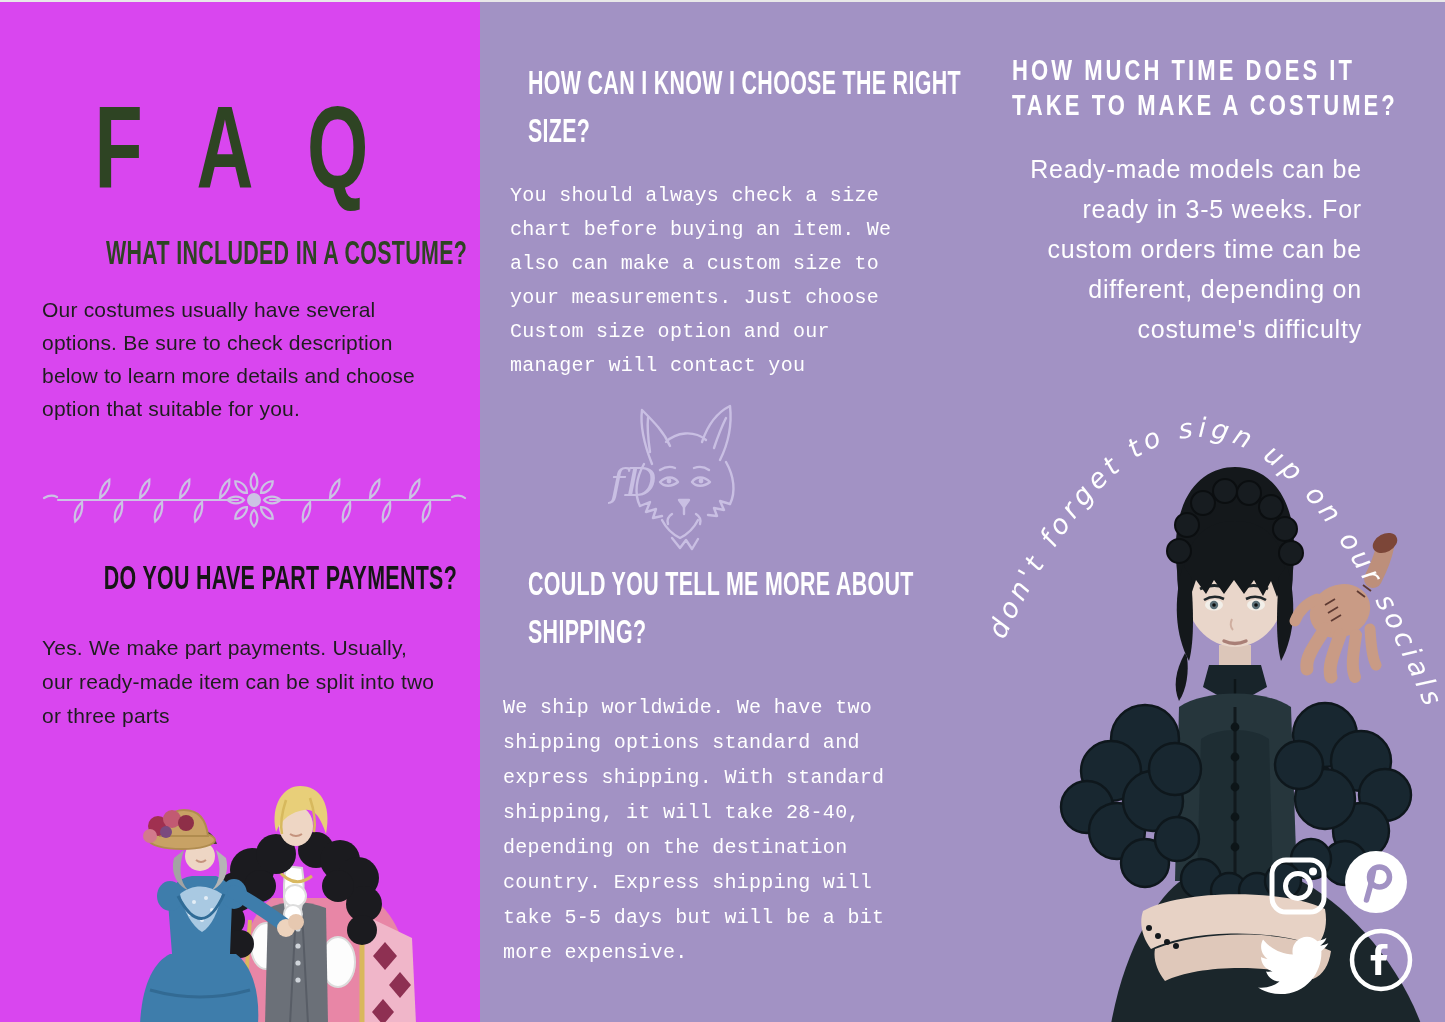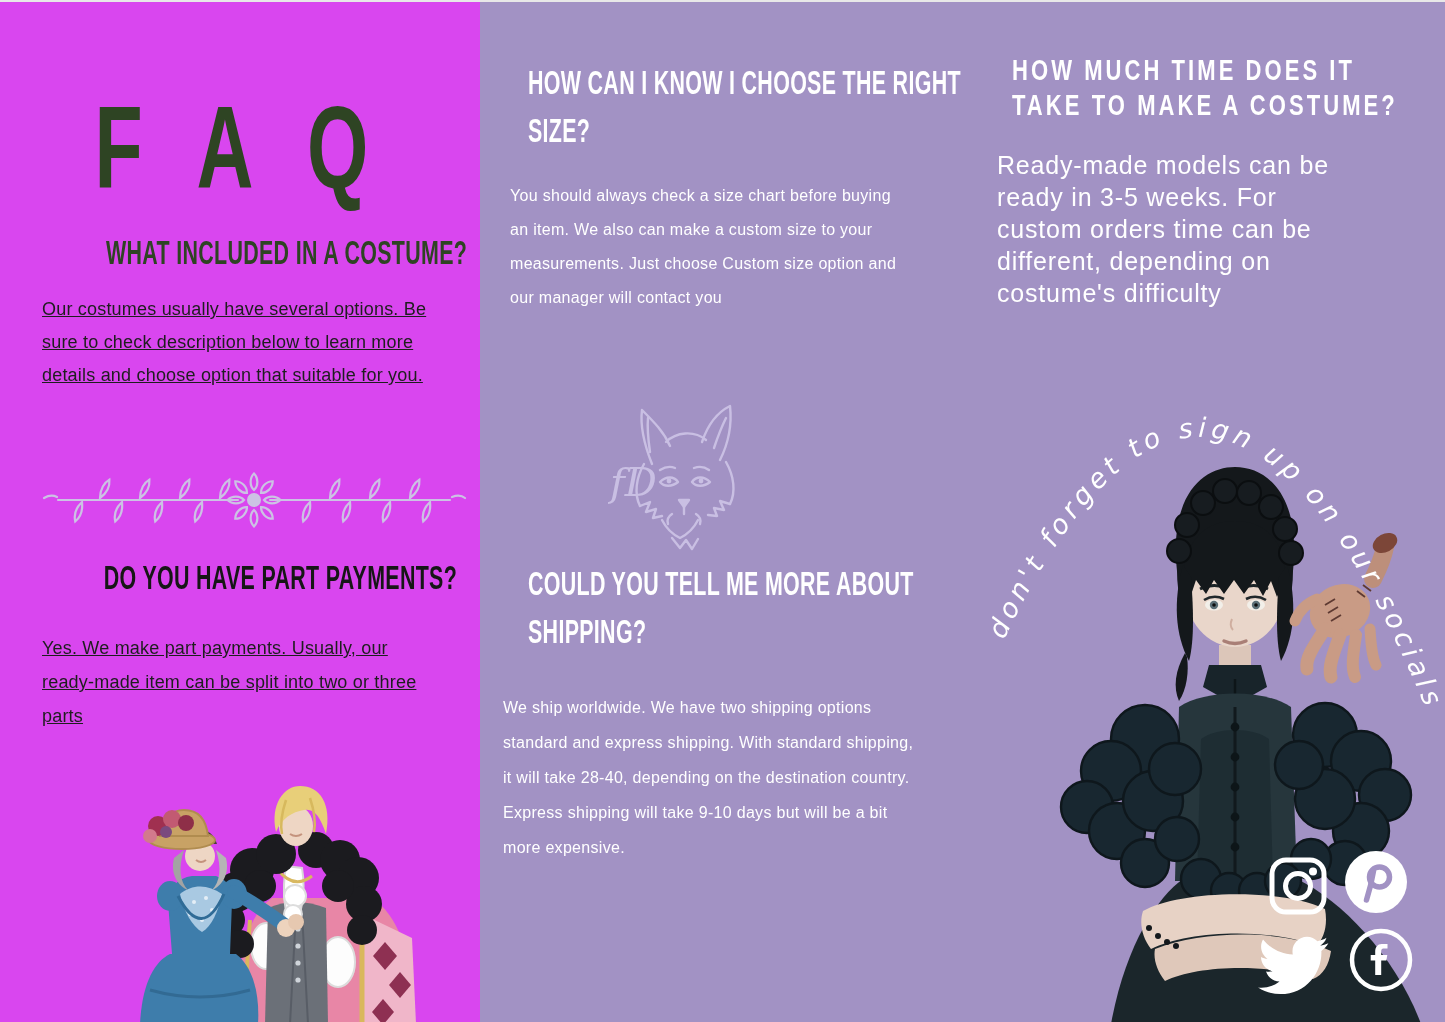--- a/index.html
+++ b/index.html
@@ -16,25 +16,25 @@
   .cond-left{transform-origin:left top;}
 
   .faq-title{left:0;top:88px;width:480px;text-align:center;color:#2e4423;}
   .faq-title .cond{font-size:116px;letter-spacing:0.22em;transform:scaleX(0.68);line-height:1;}
 
   .l-h{width:476px;left:0;text-align:right;}
   .l-h .cond{font-size:34px;letter-spacing:0.5px;line-height:1;}
   .green{color:#2e4423;}
   .ink{color:#161616;}
 
-  .body-copy{font-size:18px;line-height:33px;color:#1e1e1e;letter-spacing:0.2px;text-decoration:underline;}
+  .body-copy{font-size:21px;line-height:33px;color:#1e1e1e;letter-spacing:0.2px;}
   .body-copy-p2{line-height:34px;}
 
-  .w-copy{color:#ffffff;font-size:16px;line-height:34px;letter-spacing:0.3px;}
-  .r-copy{color:#ffffff;font-size:25px;line-height:32px;letter-spacing:0.8px;}
+  .w-copy{color:#ffffff;font-size:20px;line-height:34px;letter-spacing:0.3px;font-family:Liberation Mono, monospace;}
+  .r-copy{color:#ffffff;font-size:25px;line-height:40px;letter-spacing:0.8px;text-align:right;}
 
   .m-h{color:#ffffff;text-decoration:underline;}
   .m-h .line{height:48px;}
   .m-h .cond{font-size:34px;letter-spacing:0.5px;line-height:1;}
 
   .r-h{color:#ffffff;}
   .r-h .line{height:35px;}
   .r-h .cond{font-size:29px;letter-spacing:4px;transform:scaleX(0.76);line-height:1;}
 
   svg{display:block;}
@@ -215,21 +215,21 @@
       <path d="M88 114 q 6 4 4 10"></path>
     </g>
     <text x="2" y="96" font-size="40" font-style="italic" font-family="'DejaVu Serif', serif" fill="#c9bfe3">fD</text>
   </svg>
 
   <div class="abs m-h" style="left:528px;top:564px;">
     <div class="line"><span class="cond cond-left">COULD YOU TELL ME MORE ABOUT</span></div>
     <div class="line"><span class="cond cond-left">SHIPPING?</span></div>
   </div>
 
-  <div class="abs w-copy" style="left:503px;top:688px;width:412px;line-height:35px;">We ship worldwide. We have two shipping options standard and express shipping. With standard shipping, it will take 28-40, depending on the destination country. Express shipping will take 9-10 days but will be a bit more expensive.</div>
+  <div class="abs w-copy" style="left:503px;top:688px;width:412px;line-height:35px;">We ship worldwide. We have two shipping options standard and express shipping. With standard shipping, it will take 28-40, depending on the destination country. Express shipping will take 5-5 days but will be a bit more expensive.</div>
 
   <div class="abs r-h" style="left:1012px;top:54px;">
     <div class="line"><span class="cond cond-left">HOW MUCH TIME DOES IT</span></div>
     <div class="line"><span class="cond cond-left">TAKE TO MAKE A COSTUME?</span></div>
   </div>
 
   <div class="abs r-copy" style="left:997px;top:147px;width:365px;">Ready-made models can be ready in 3-5 weeks. For custom orders time can be different, depending on costume's difficulty</div>
 
   <svg class="abs" style="left:1025px;top:437px;" width="420" height="585" viewBox="0 0 420 585">
 

